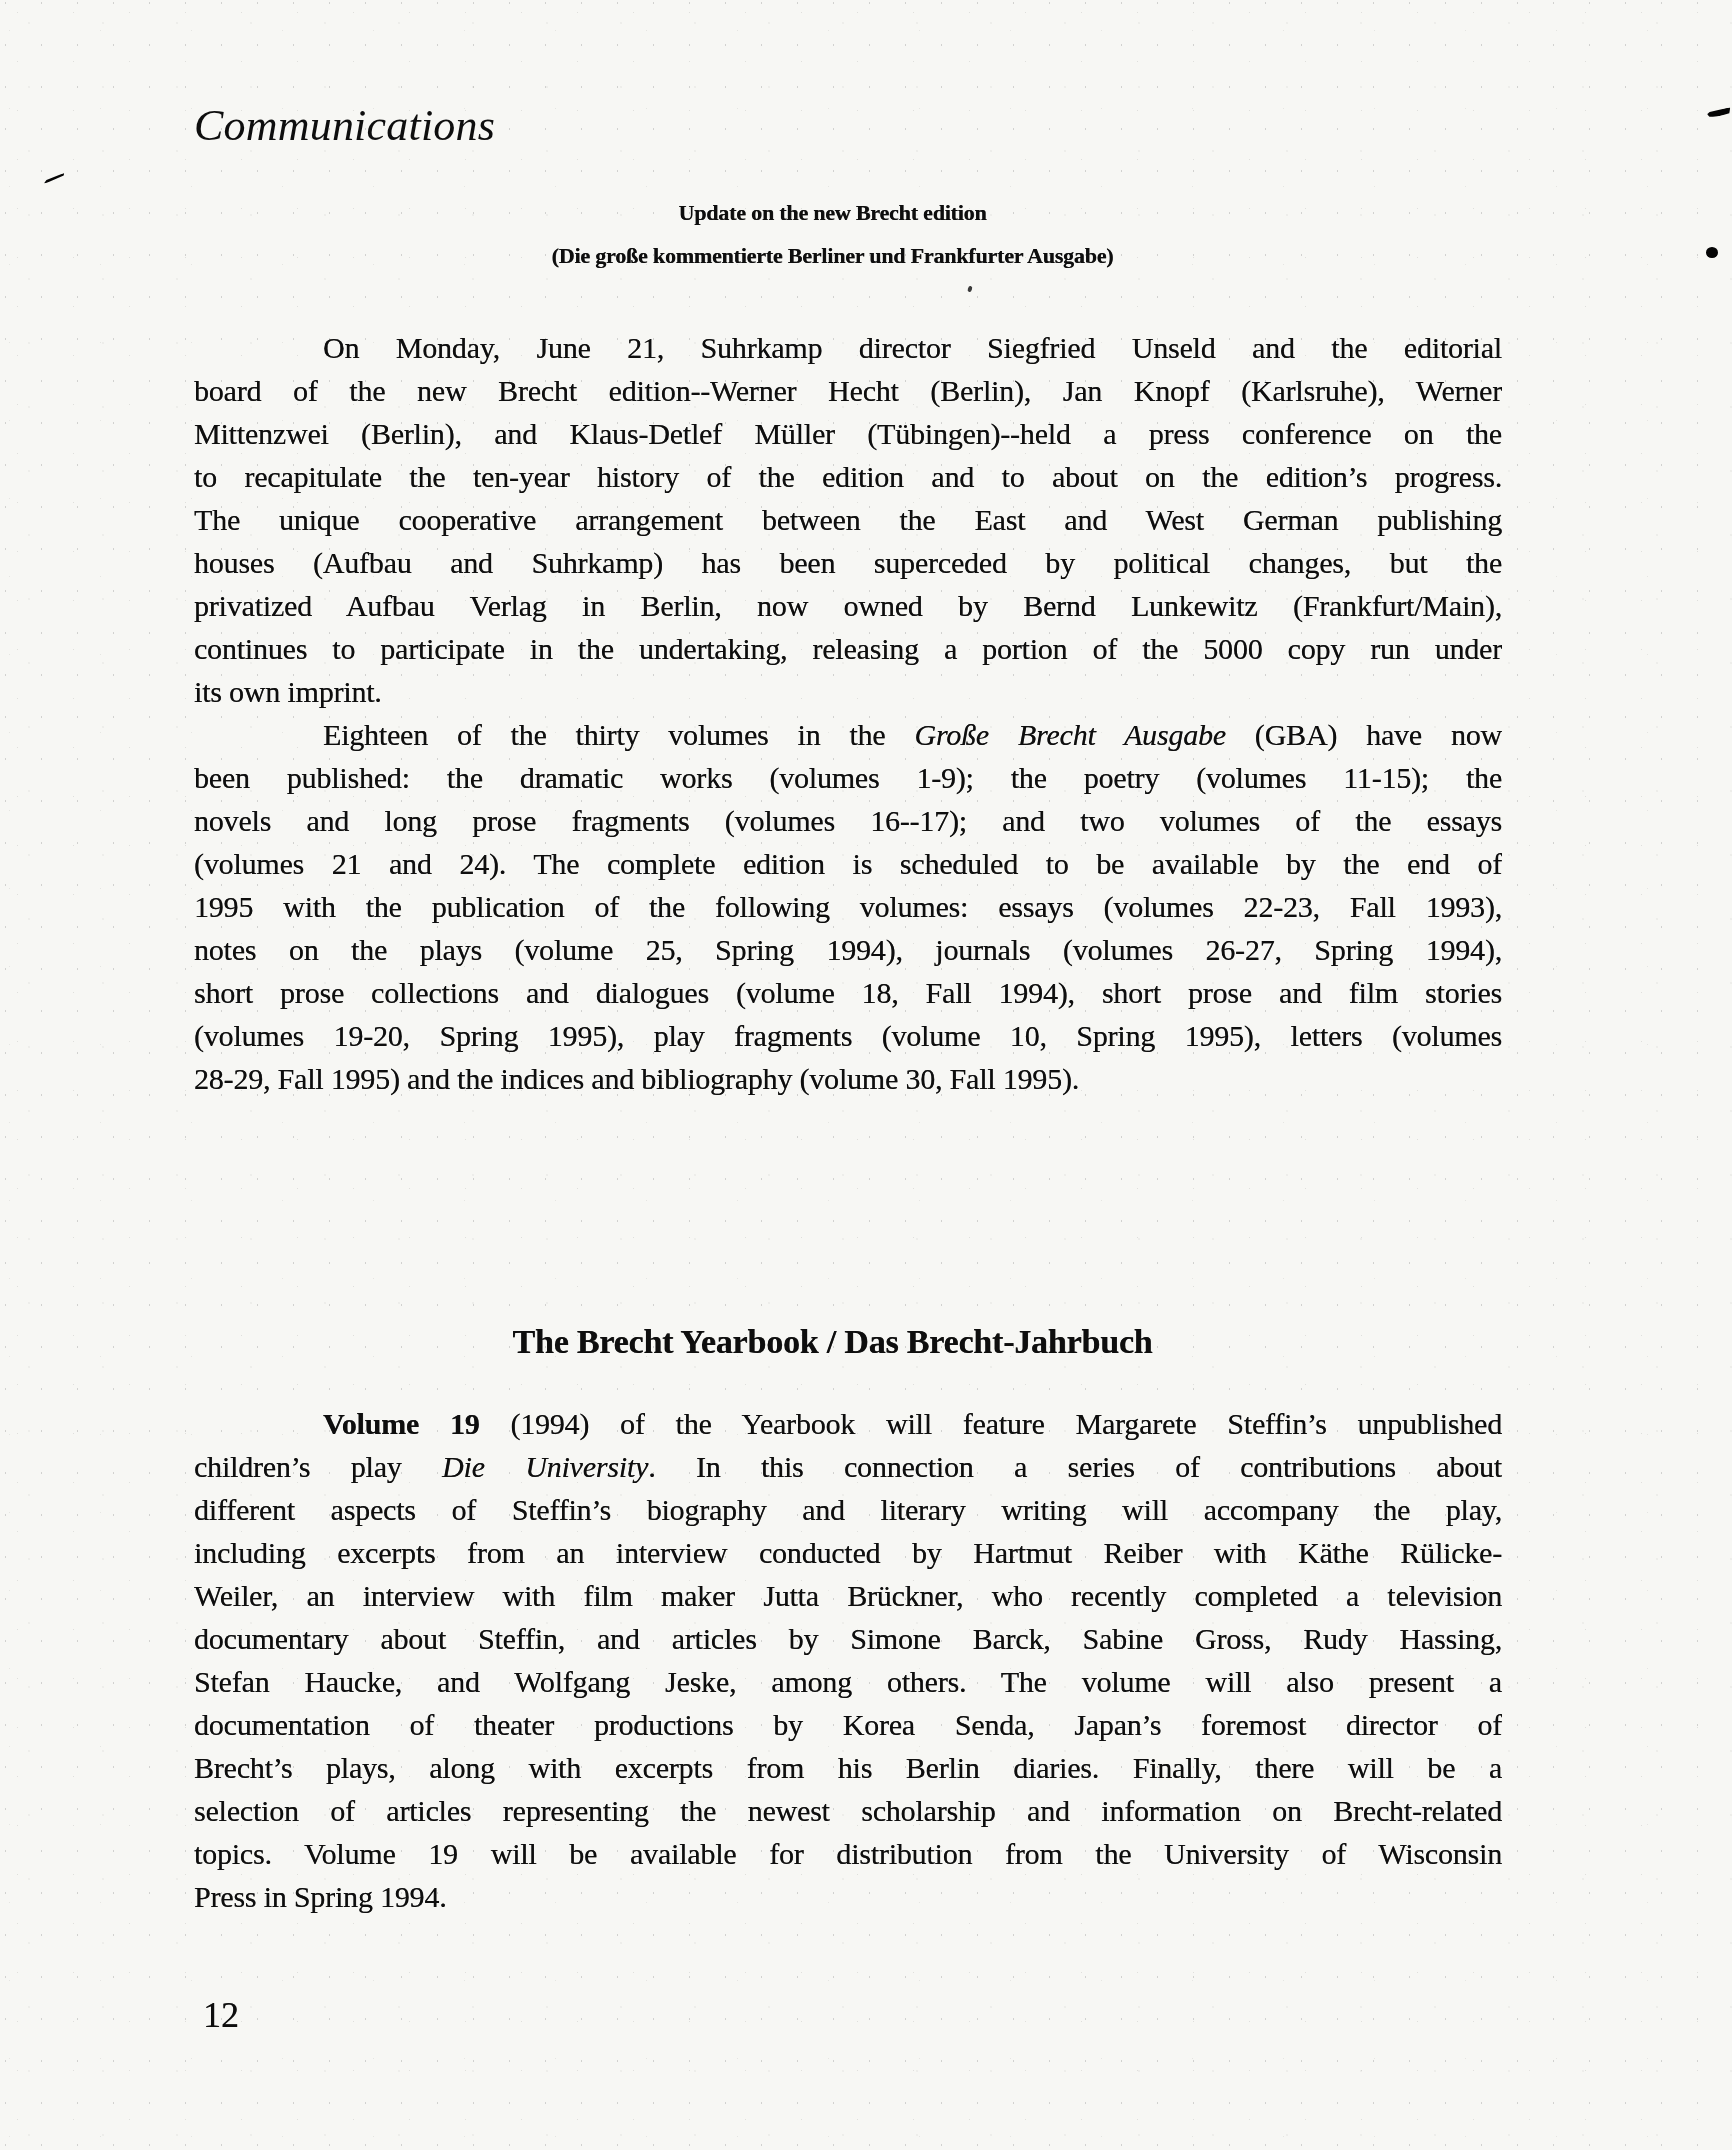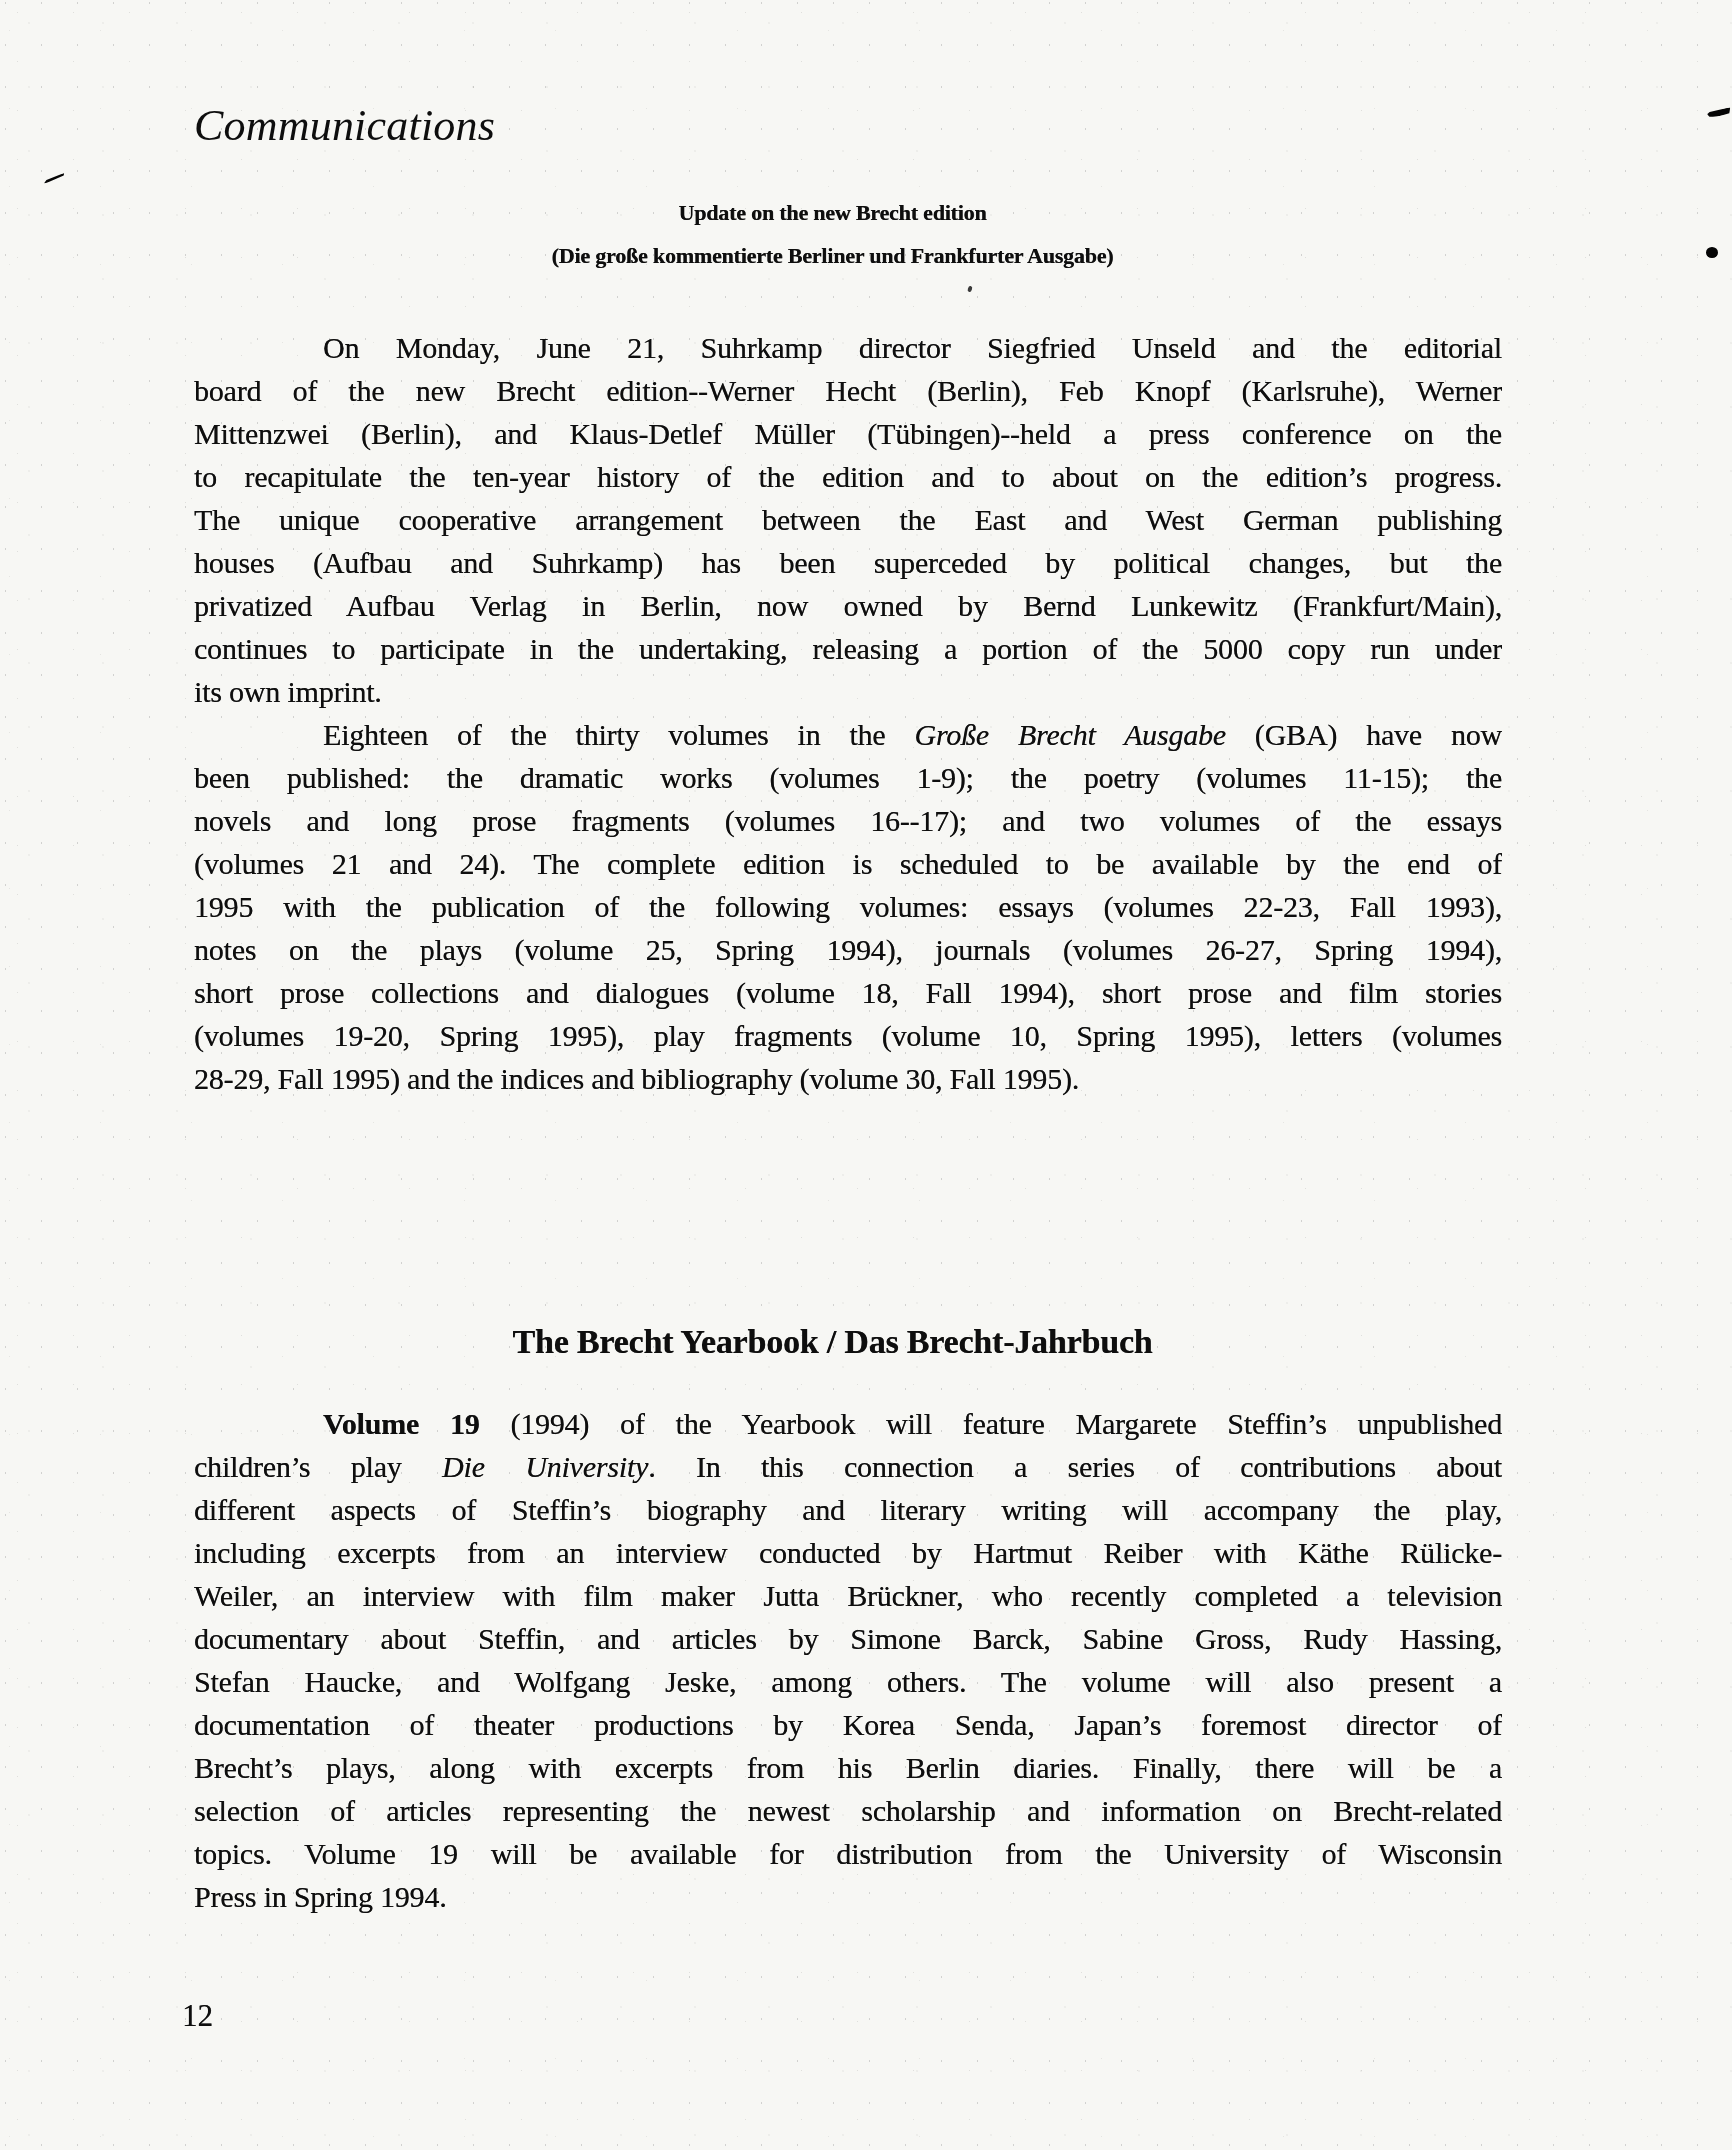--- a/index.html
+++ b/index.html
@@ -42,22 +42,22 @@
   .tline{
     height:43px;line-height:43px;
     text-align:justify;text-align-last:justify;
     overflow:hidden;white-space:normal;
     letter-spacing:-0.2px;
     text-shadow:0.2px 0 0 rgba(0,0,0,0.7);
   }
   .para .tline:first-child{text-indent:129px;}
   .para .tline:last-child{text-align-last:left;}
   .page-number{
-    left:182px;top:1996px;
-    font-size:31px;line-height:39px;
+    left:203px;top:1996px;
+    font-size:36px;line-height:39px;
     text-shadow:0.2px 0 0 rgba(0,0,0,0.7);
   }
   
   .mark-dash-top-right{
     left:1707px;top:109px;width:24px;height:7.3px;background:#050505;
     transform:rotate(-9deg);
     clip-path:polygon(0 45%, 12% 20%, 100% 0, 92% 80%, 40% 100%, 8% 85%);
   }
   .mark-bullet-right{
     left:1706px;top:247px;width:12px;height:11.2px;background:#050505;border-radius:50%;
@@ -85,21 +85,21 @@
   <div class="abs mark-under-title"></div>
 
   <div class="abs title-block">
     <div class="title-line">Update on the new Brecht edition</div>
     <div class="title-line">(Die große kommentierte Berliner und Frankfurter Ausgabe)</div>
   </div>
 
   <div class="abs body-block block-1">
       <div class="para">
         <div class="tline"><span>On Monday, June 21, Suhrkamp director Siegfried Unseld and the editorial</span></div>
-        <div class="tline"><span>board of the new Brecht edition--Werner Hecht (Berlin), Feb Knopf (Karlsruhe), Werner</span></div>
+        <div class="tline"><span>board of the new Brecht edition--Werner Hecht (Berlin), Jan Knopf (Karlsruhe), Werner</span></div>
         <div class="tline"><span>Mittenzwei (Berlin), and Klaus-Detlef Müller (Tübingen)--held a press conference on the</span></div>
         <div class="tline"><span>to recapitulate the ten-year history of the edition and to about on the edition’s progress.</span></div>
         <div class="tline"><span>The unique cooperative arrangement between the East and West German publishing</span></div>
         <div class="tline"><span>houses (Aufbau and Suhrkamp) has been superceded by political changes, but the</span></div>
         <div class="tline"><span>privatized Aufbau Verlag in Berlin, now owned by Bernd Lunkewitz (Frankfurt/Main),</span></div>
         <div class="tline"><span>continues to participate in the undertaking, releasing a portion of the 5000 copy run under</span></div>
         <div class="tline"><span>its own imprint.</span></div>
       </div>
       <div class="para">
         <div class="tline"><span>Eighteen of the thirty volumes in the </span><span style="font-style: italic;">Große Brecht Ausgabe</span><span> (GBA) have now</span></div>

